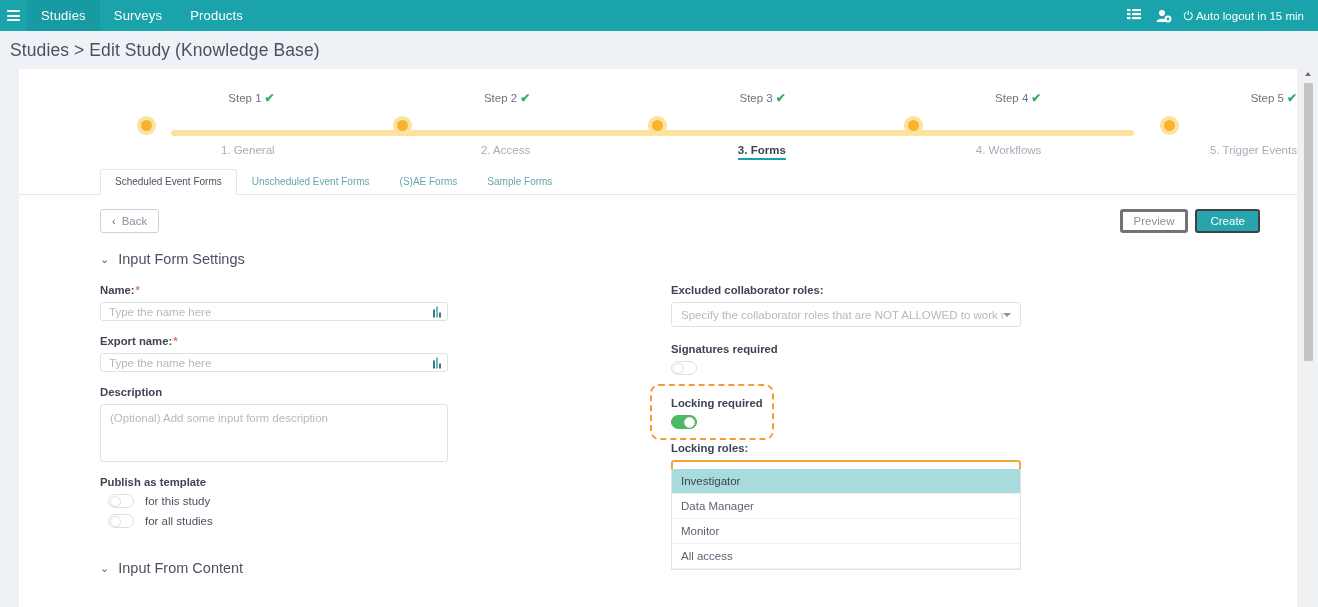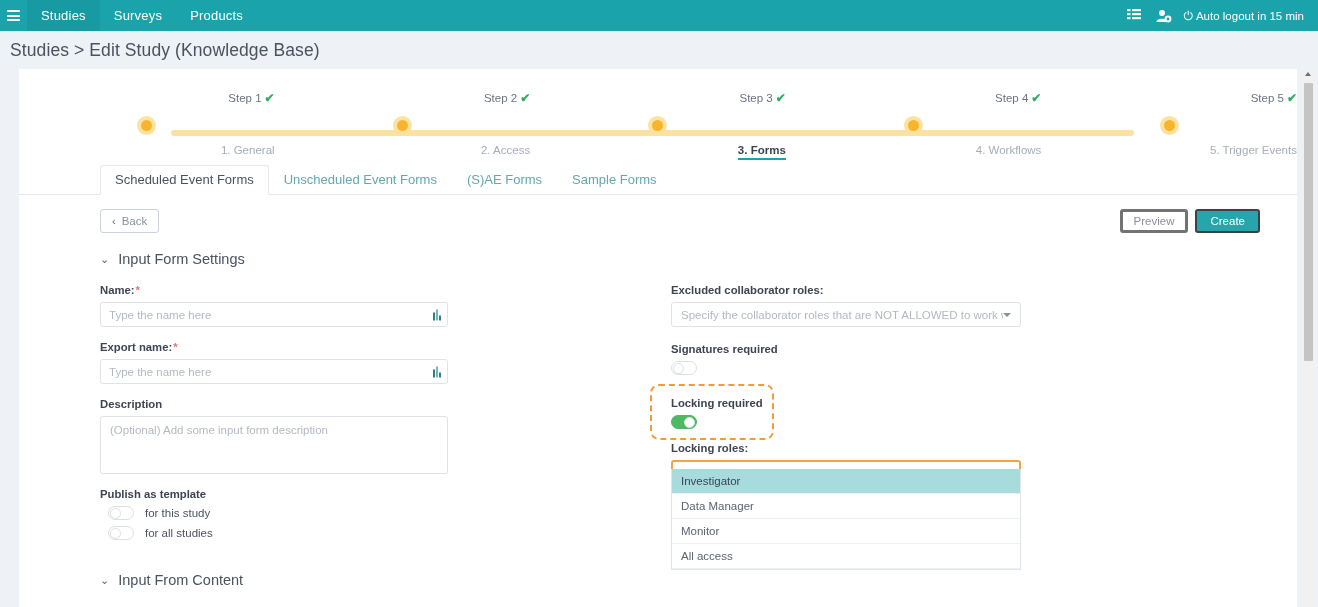--- a/index.html
+++ b/index.html
@@ -110,21 +110,21 @@
   }
 
   
   .tabs {
     display: flex; align-items: flex-end;
     padding-left: 81px;
     border-bottom: 1px solid #e3e7ec;
     height: 28px;
   }
   .tab {
-    font-size: 13px; color: #63a8ae;
+    font-size: 10px; color: #63a8ae;
     padding: 6px 14px 7px 14px;
     cursor: pointer; white-space: nowrap;
     border: 1px solid transparent;
     position: relative; top: 1px;
   }
   .tab.active {
     color: #4a5260;
     background: #fff;
     border: 1px solid #e3e7ec;
     border-bottom: 1px solid #fff;
@@ -178,21 +178,21 @@
   .col-right { width: 350px; margin-left: 223px; }
 
   .fld { margin-bottom: 14px; }
   .fld-label {
     font-size: 11.3px; color: #3d4452; font-weight: bold;
     margin-bottom: 6px; display: block;
   }
   .req { color: #e8756a; font-weight: bold; margin-left: 1px; }
 
   .input {
-    width: 100%; height: 25px;
+    width: 100%; height: 19px;
     border: 1px solid #dfe3e8; border-radius: 3px;
     background: #fff;
     display: flex; align-items: center;
     padding: 0 8px;
     position: relative;
   }
   .input .ph { font-size: 11.5px; color: #b3b9c2; }
   .lang-icon {
     position: absolute; right: 6px; top: 50%; transform: translateY(-50%);
     display: flex; align-items: flex-end; gap: 1px; height: 11px;

